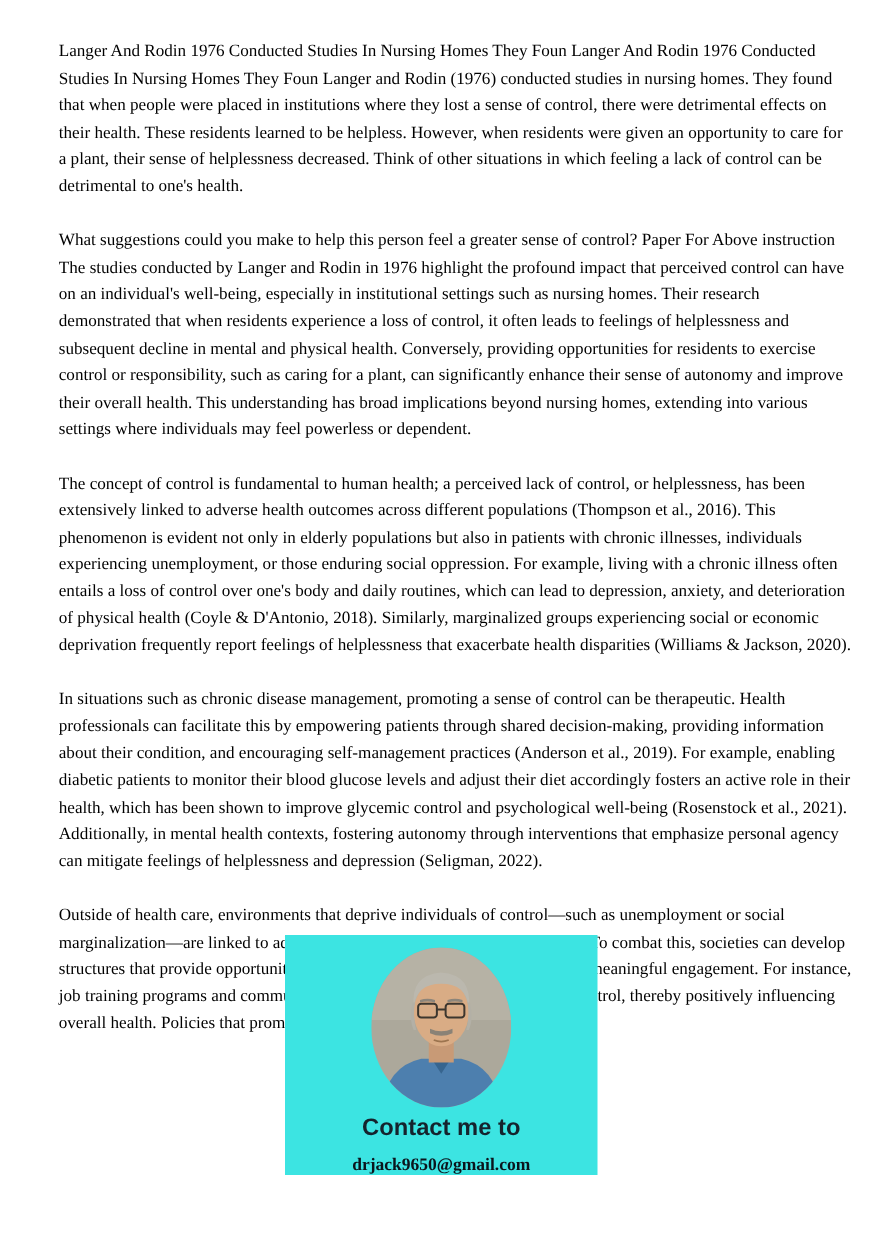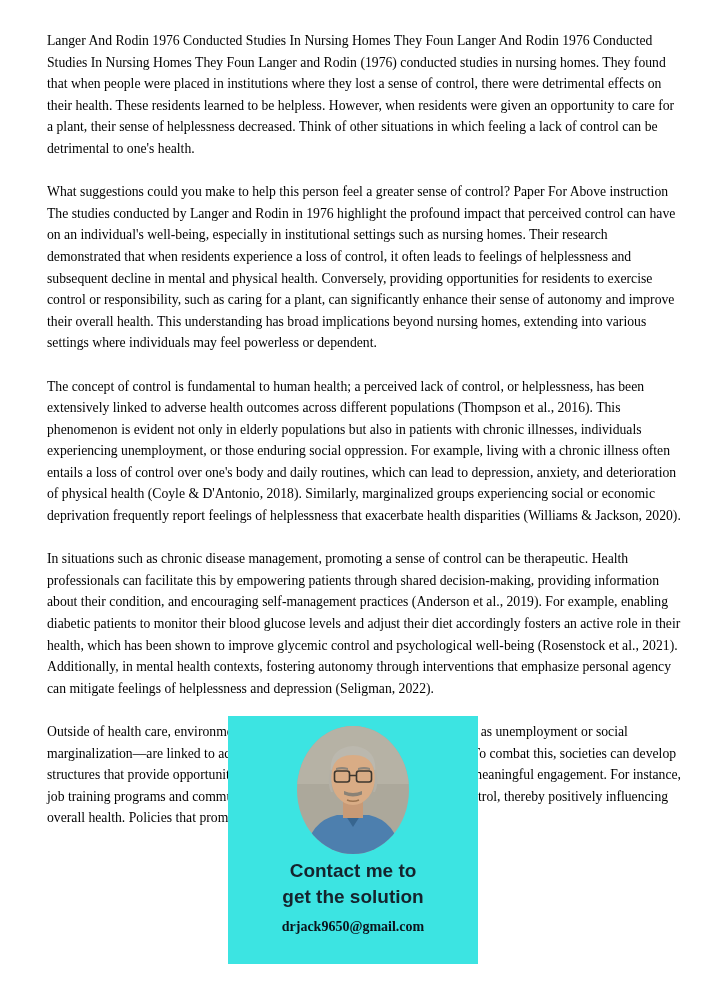--- a/index.html
+++ b/index.html
@@ -24,23 +24,23 @@
     line-height: 21.6px;
     color: #000000;
     text-align: left;
   }
   .text-block p {
     margin: 0 0 21.6px 0;
   }
   .overlay {
     position: absolute;
     left: 228px;
-    top: 716px;
+    top: 748px;
     width: 250px;
-    height: 248px;
+    height: 192px;
     background: #3ce4e2;
     text-align: center;
     box-sizing: border-box;
   }
   .photo {
     width: 112px;
     height: 128px;
     margin: 10px auto 4px auto;
   }
   .headline {
@@ -94,18 +94,17 @@
           <line x1="52.5" y1="49.5" x2="59.5" y2="49.5" stroke="#3c362e" stroke-width="1.6"></line>
           <path d="M39 42 Q45 40 51 42 L51 44 Q45 42.5 39 44 Z" fill="#8d857a"></path>
           <path d="M61 42 Q67 40 73 42 L73 44 Q67 42.5 61 44 Z" fill="#8d857a"></path>
           <path d="M47 65 Q56 69 65 65 L65 68.5 Q56 72.5 47 68.5 Z" fill="#8a8276"></path>
           <path d="M50 74 Q56 76.5 62 74" fill="none" stroke="#9c744f" stroke-width="1.4"></path>
         </g>
       </svg>
     </div>
     <div class="headline">
       <div>Contact me to</div>
-      <div>get the solution</div>
     </div>
     <div class="email">drjack9650@gmail.com</div>
   </div>
 
 </div>
 
 </body></html>

